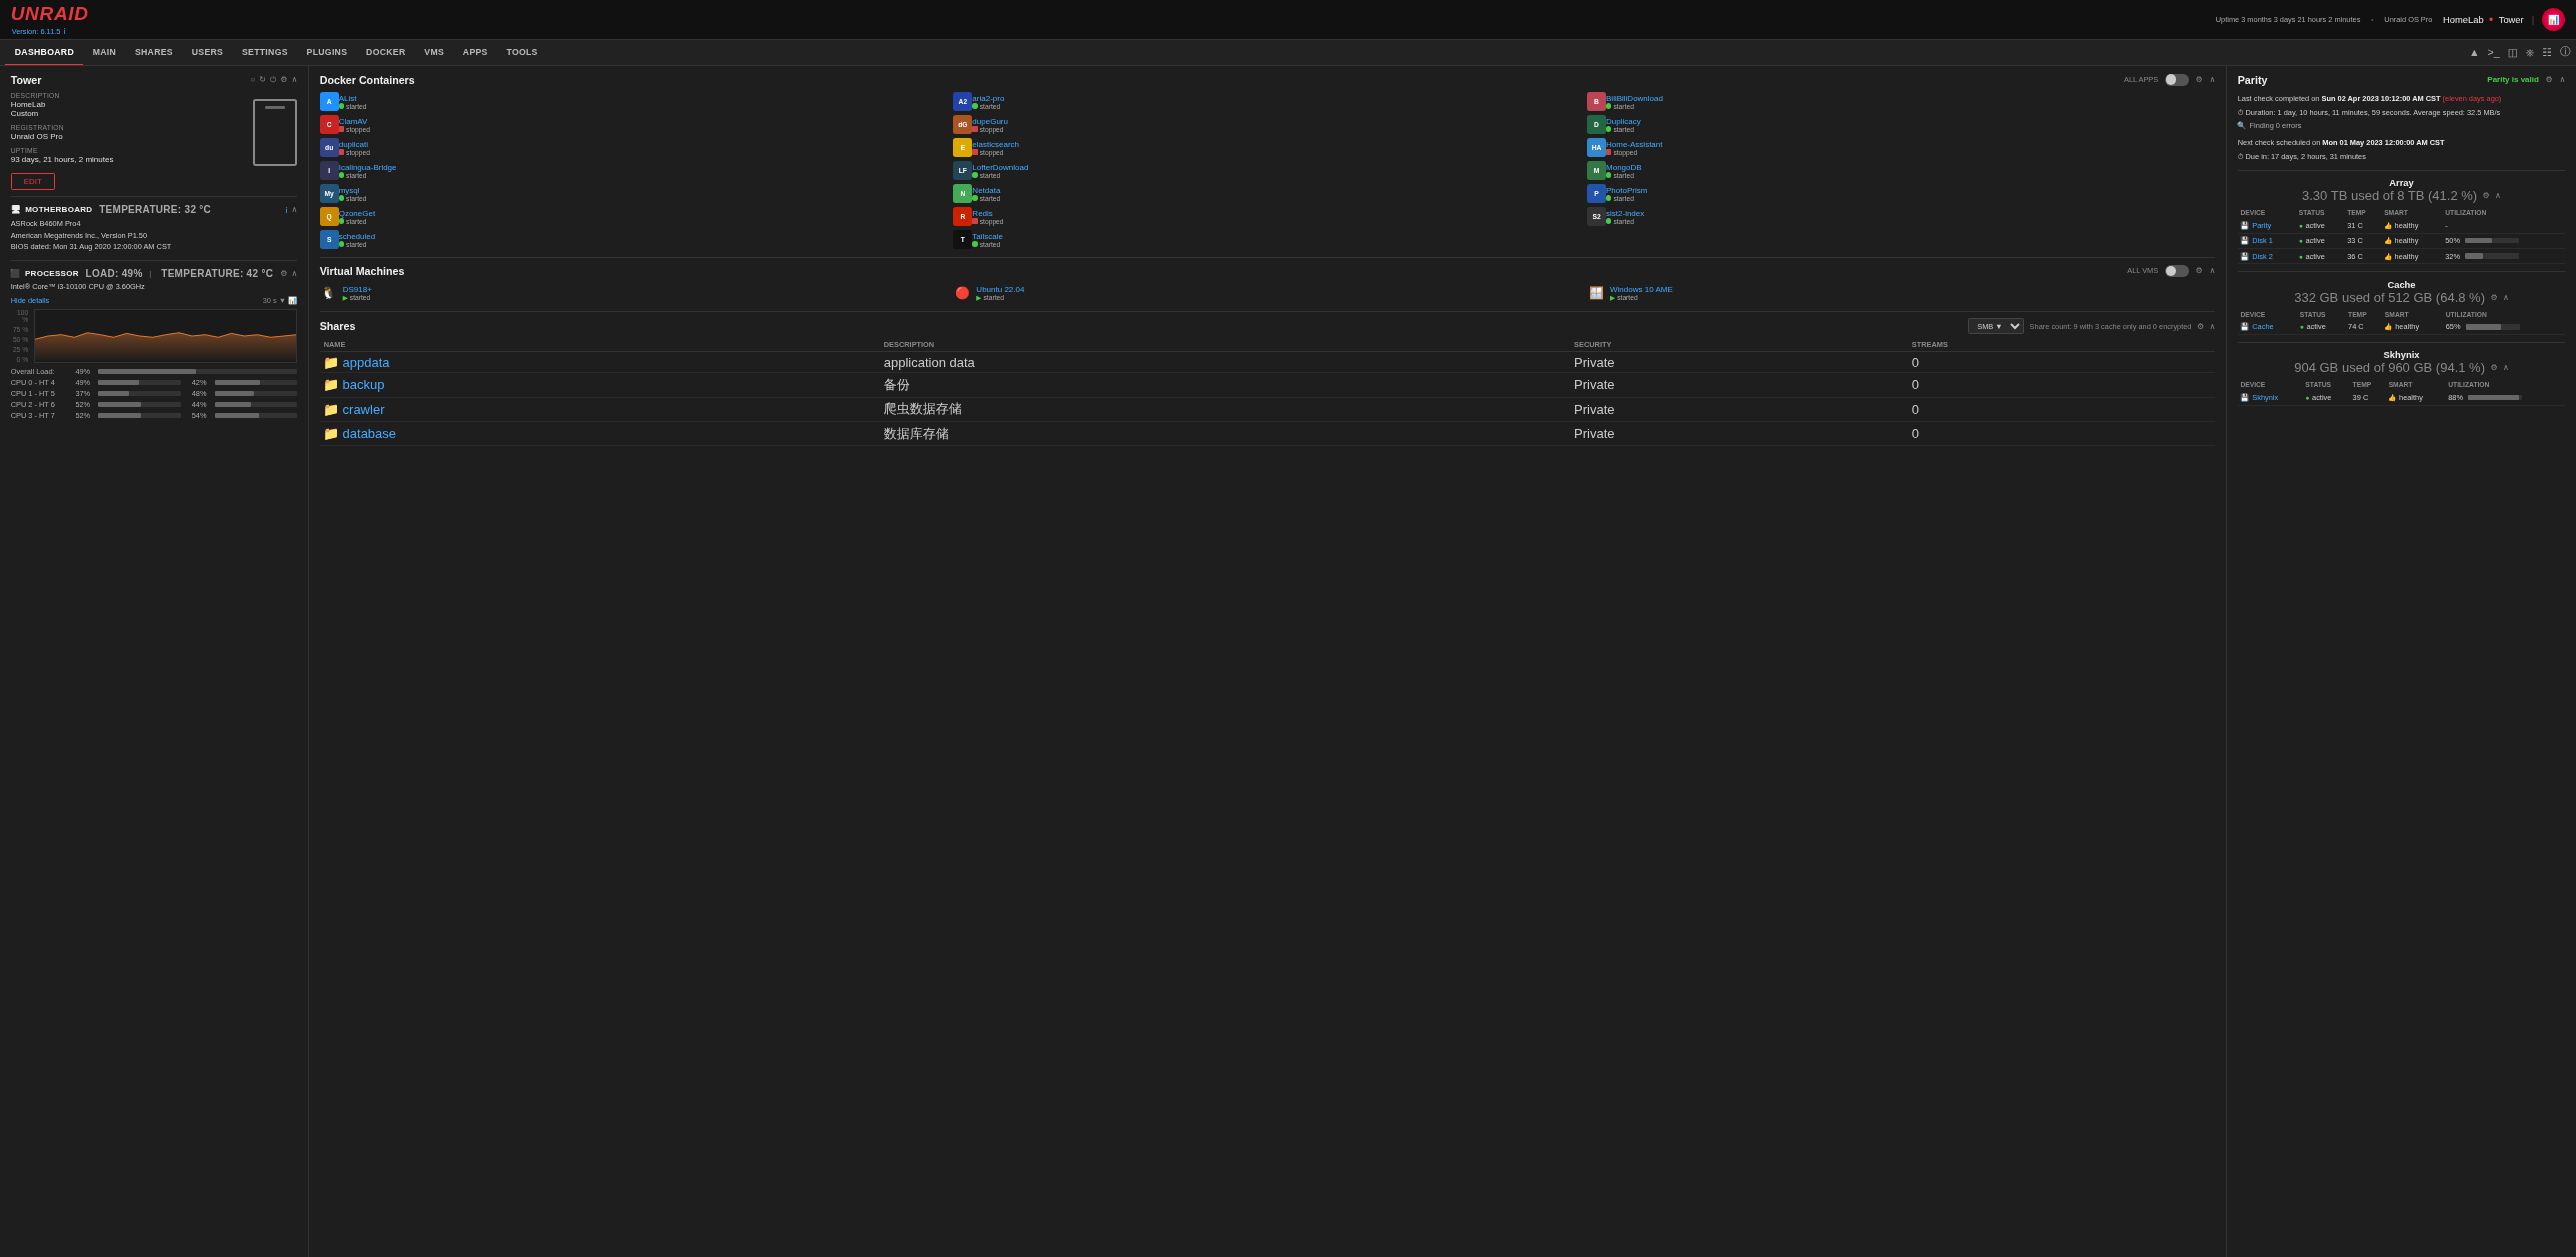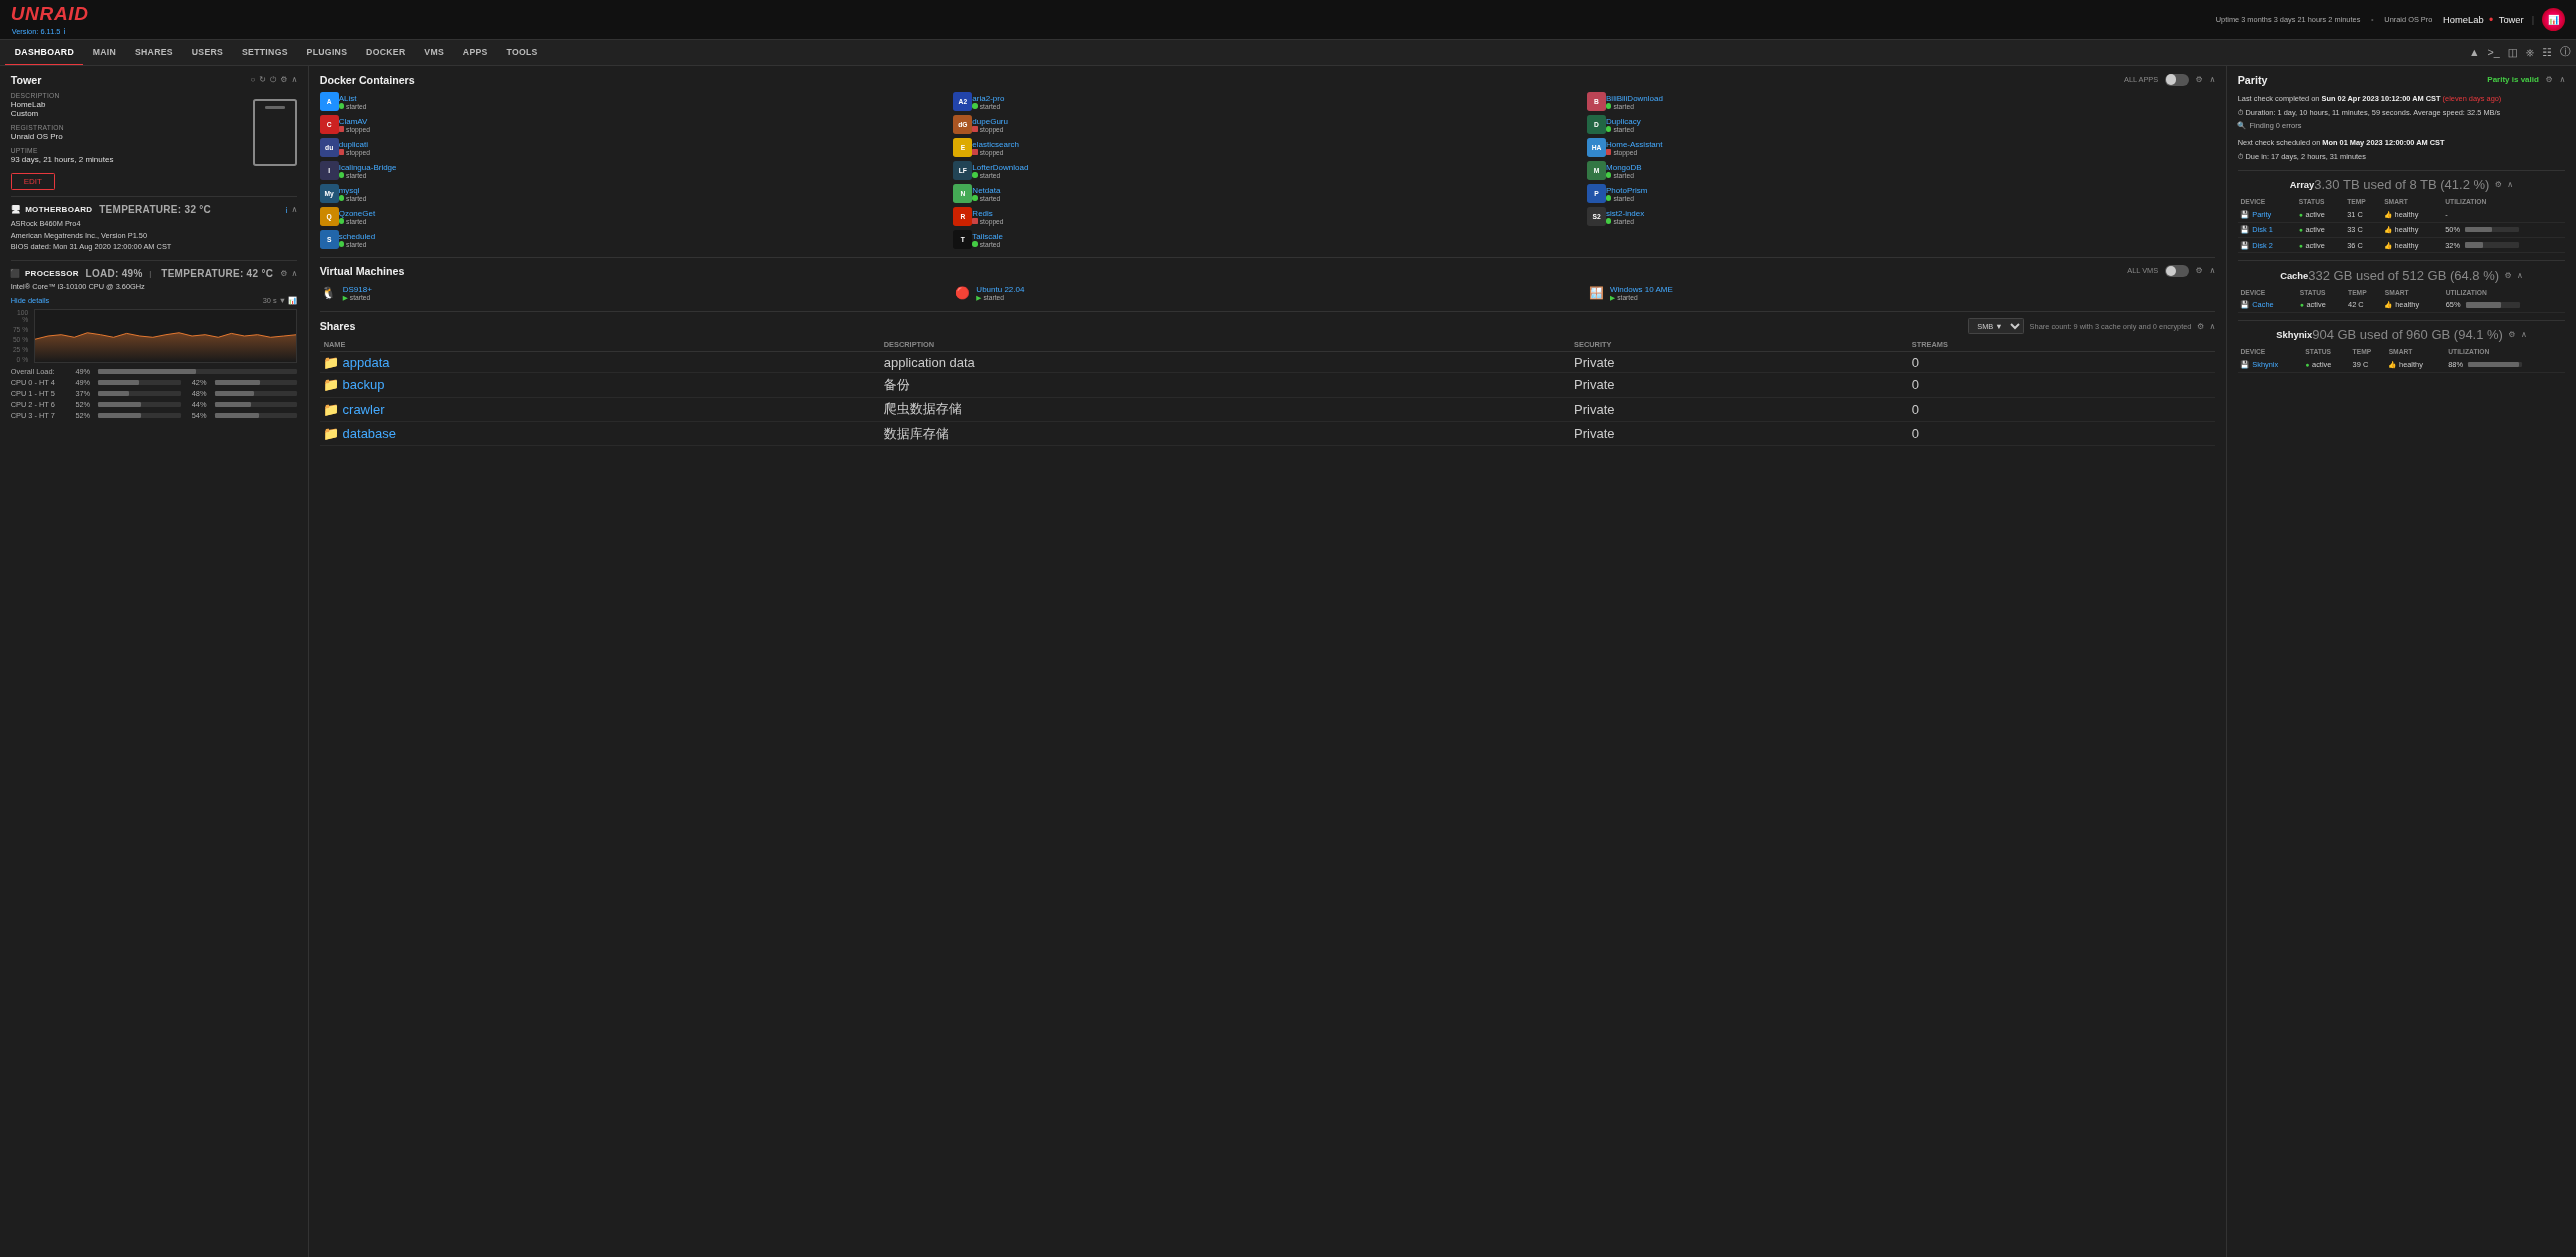--- a/index.html
+++ b/index.html
@@ -92,21 +92,21 @@
     .toggle { width: 24px; height: 12px; background: #555; border-radius: 6px; position: relative; cursor: pointer; }
     .toggle-knob { width: 10.7px; height: 10.7px; background: #ccc; border-radius: 50%; position: absolute; top: 0.7px; left: 0.7px; transition: left 0.2s; }
 
     
     .parity-valid { color: #4c4; font-size: 8px; font-weight: 600; }
     .parity-info { color: #ccc; font-size: 7.4px; line-height: 1.8; margin-bottom: 5.4px; }
     .parity-info a, .parity-link { color: #e8383d; text-decoration: none; }
     .parity-bold { color: #eee; font-weight: 600; }
 
     
-    .array-header { display: flex; align-items: center; justify-content: center; margin-bottom: 4px; }
+    .array-header { display: flex; align-items: center; justify-content: flex-start; margin-bottom: 4px; flex-direction: column; }
     .array-title { font-size: 9.4px; color: #eee; font-weight: 600; }
     .array-used { color: #888; font-size: 13px; }
     .array-table { width: 100%; border-collapse: collapse; }
     .array-table th { text-align: left; color: #888; font-size: 6.7px; font-weight: 600; text-transform: uppercase; padding: 2px 2.7px; }
     .array-table td { padding: 2.7px 2.7px; color: #ccc; font-size: 7.4px; border-bottom: 0.7px solid #2a2a2a; }
     .array-table td a { color: #4af; text-decoration: none; }
     .active-dot { color: #4c4; font-size: 6.7px; margin-right: 2.7px; }
     .temp-normal { color: #ccc; }
     .smart-healthy { color: #4c4; font-size: 6.7px; }
     .util-bar-bg { background: #333; height: 5.4px; border-radius: 1.3px; width: 54px; display: inline-block; vertical-align: middle; margin-left: 2.7px; }
@@ -801,21 +801,21 @@
             <th>STATUS</th>
             <th>TEMP</th>
             <th>SMART</th>
             <th>UTILIZATION</th>
         </tr>
       </thead>
       <tbody id="cache-tbody">
           <tr>
       <td><span style="color:#888; margin-right:2.7px;">💾</span><a href="#">Cache</a></td>
       <td><span class="active-dot">●</span>active</td>
-      <td><span class="temp-normal">42 C</span></td>
+      <td><span class="temp-normal">74 C</span></td>
       <td><span class="smart-healthy">👍</span> healthy</td>
       <td>
               <div class="util-row">
                 <span>65%</span>
                 <div class="util-bar-bg">
                   <div class="util-bar-fill" style="width:65%"></div>
                 </div>
               </div>
             </td>
     </tr>

